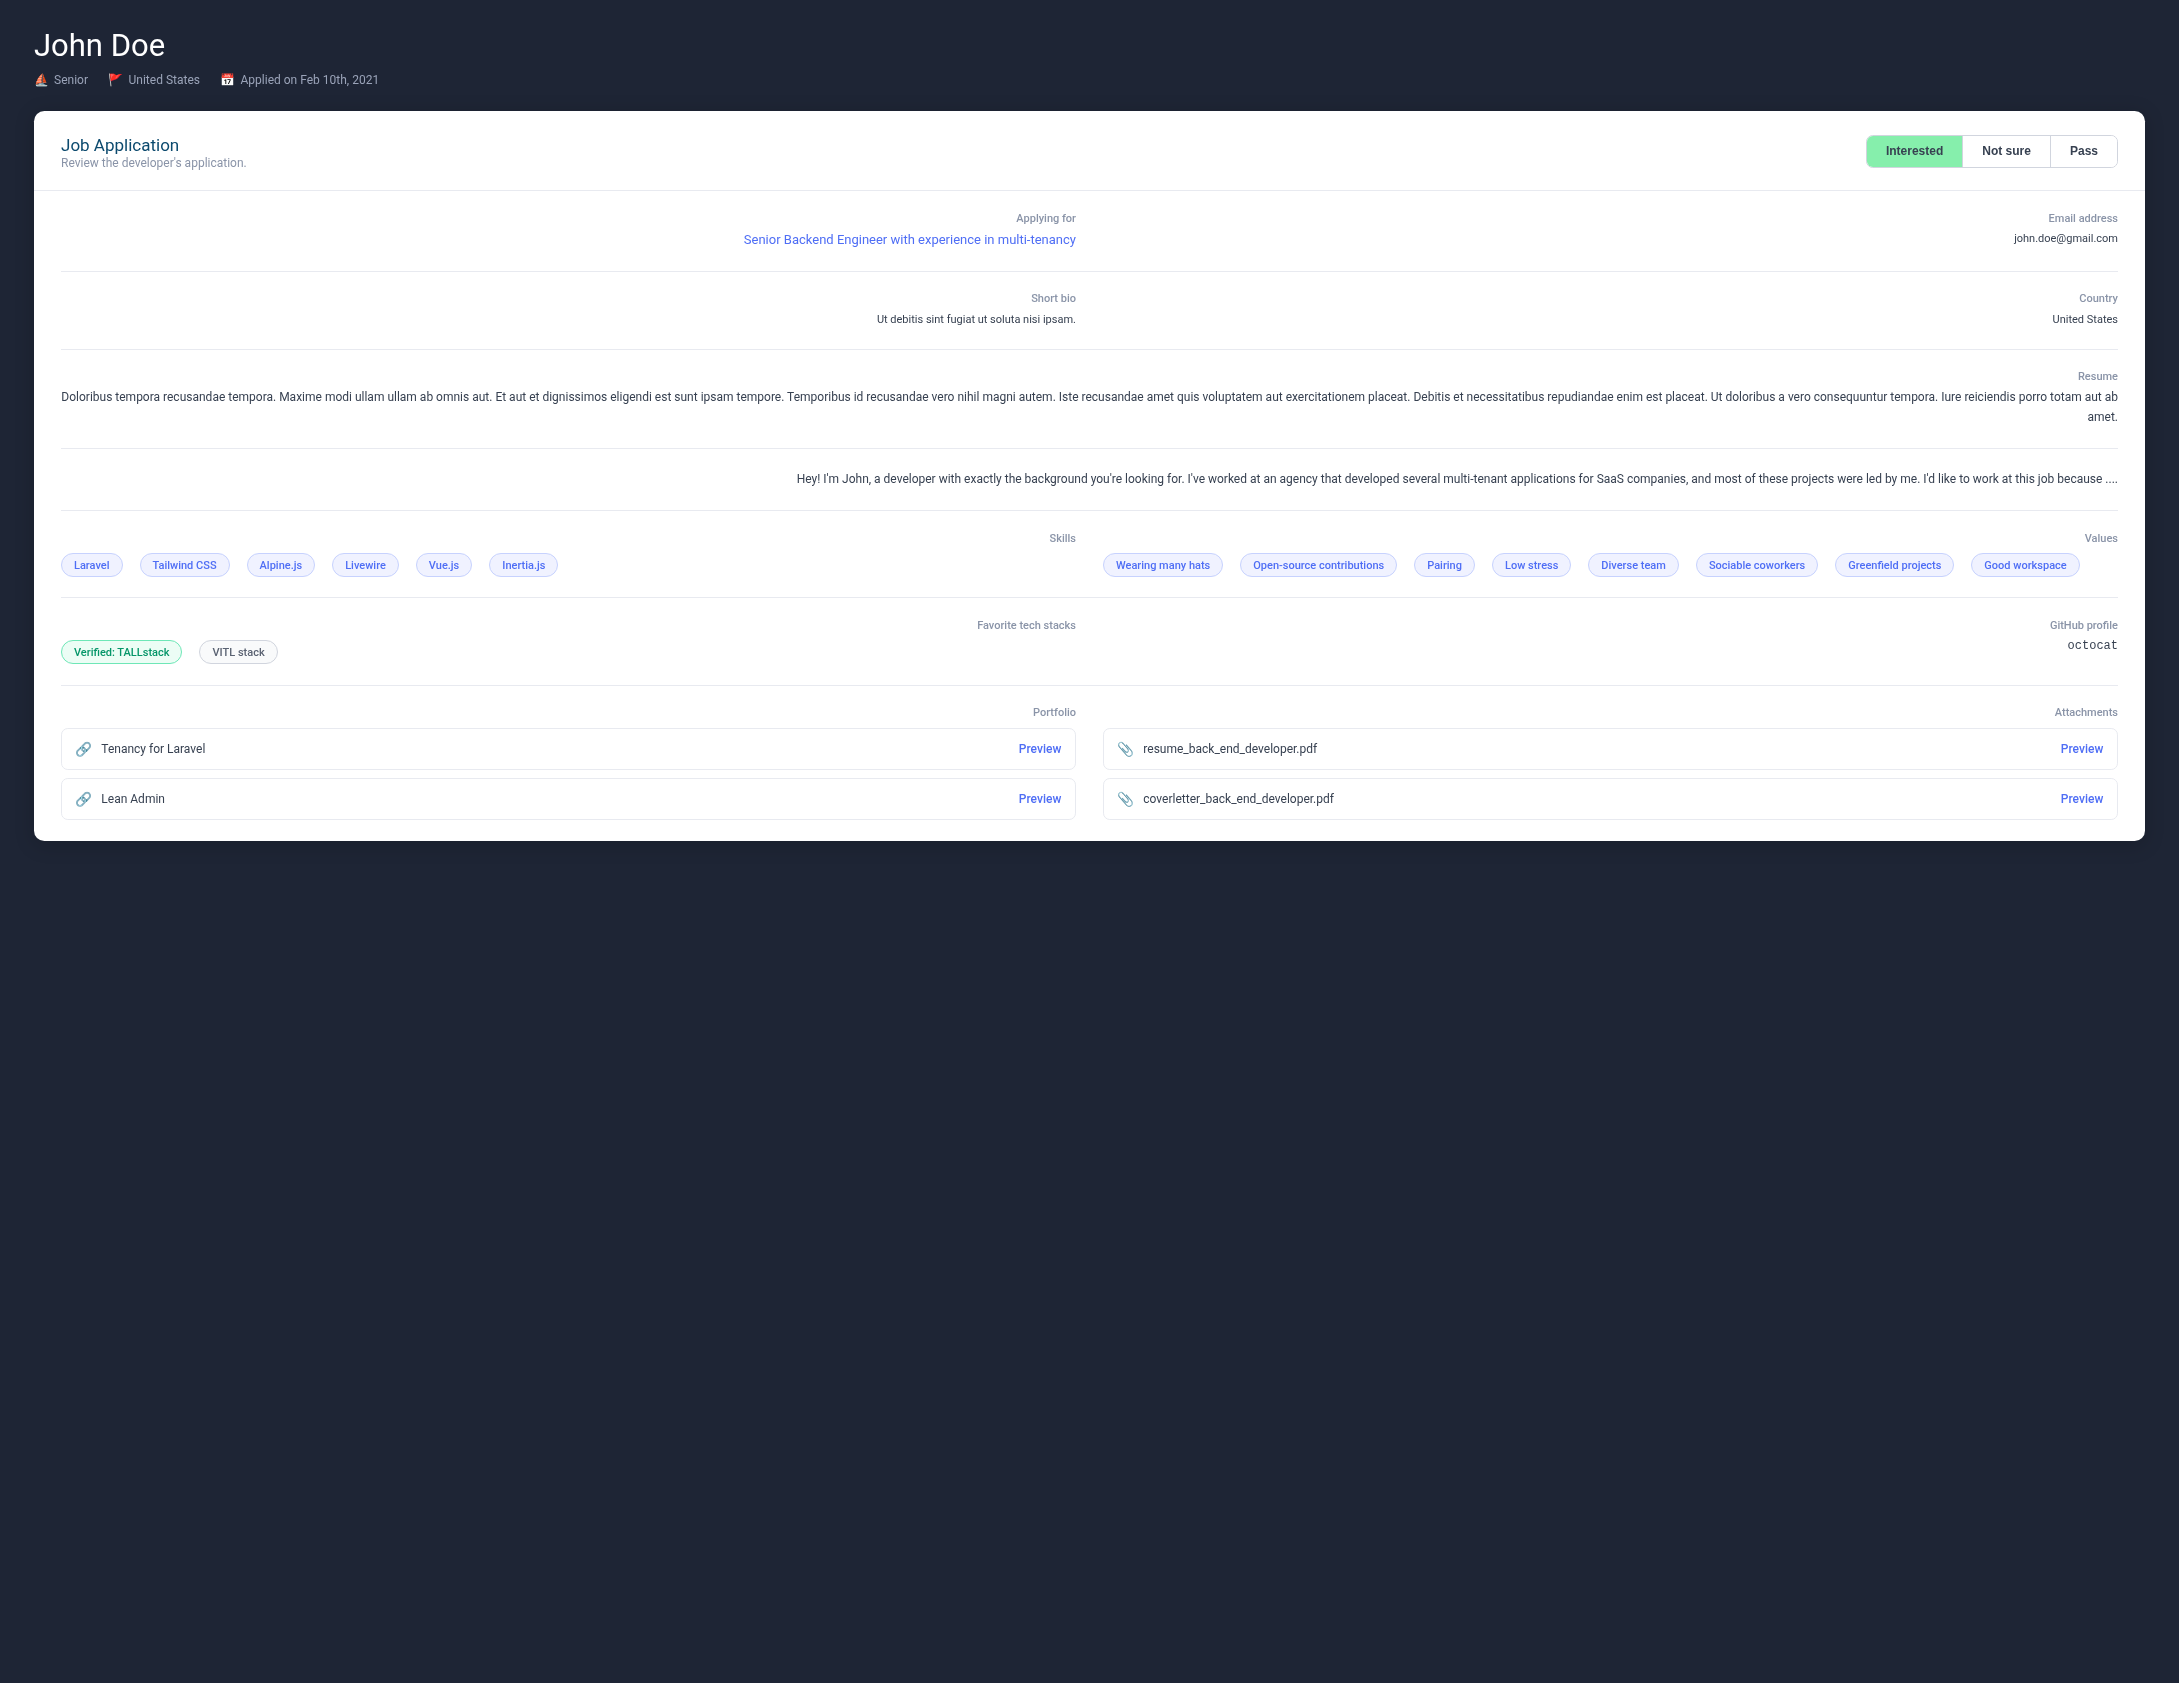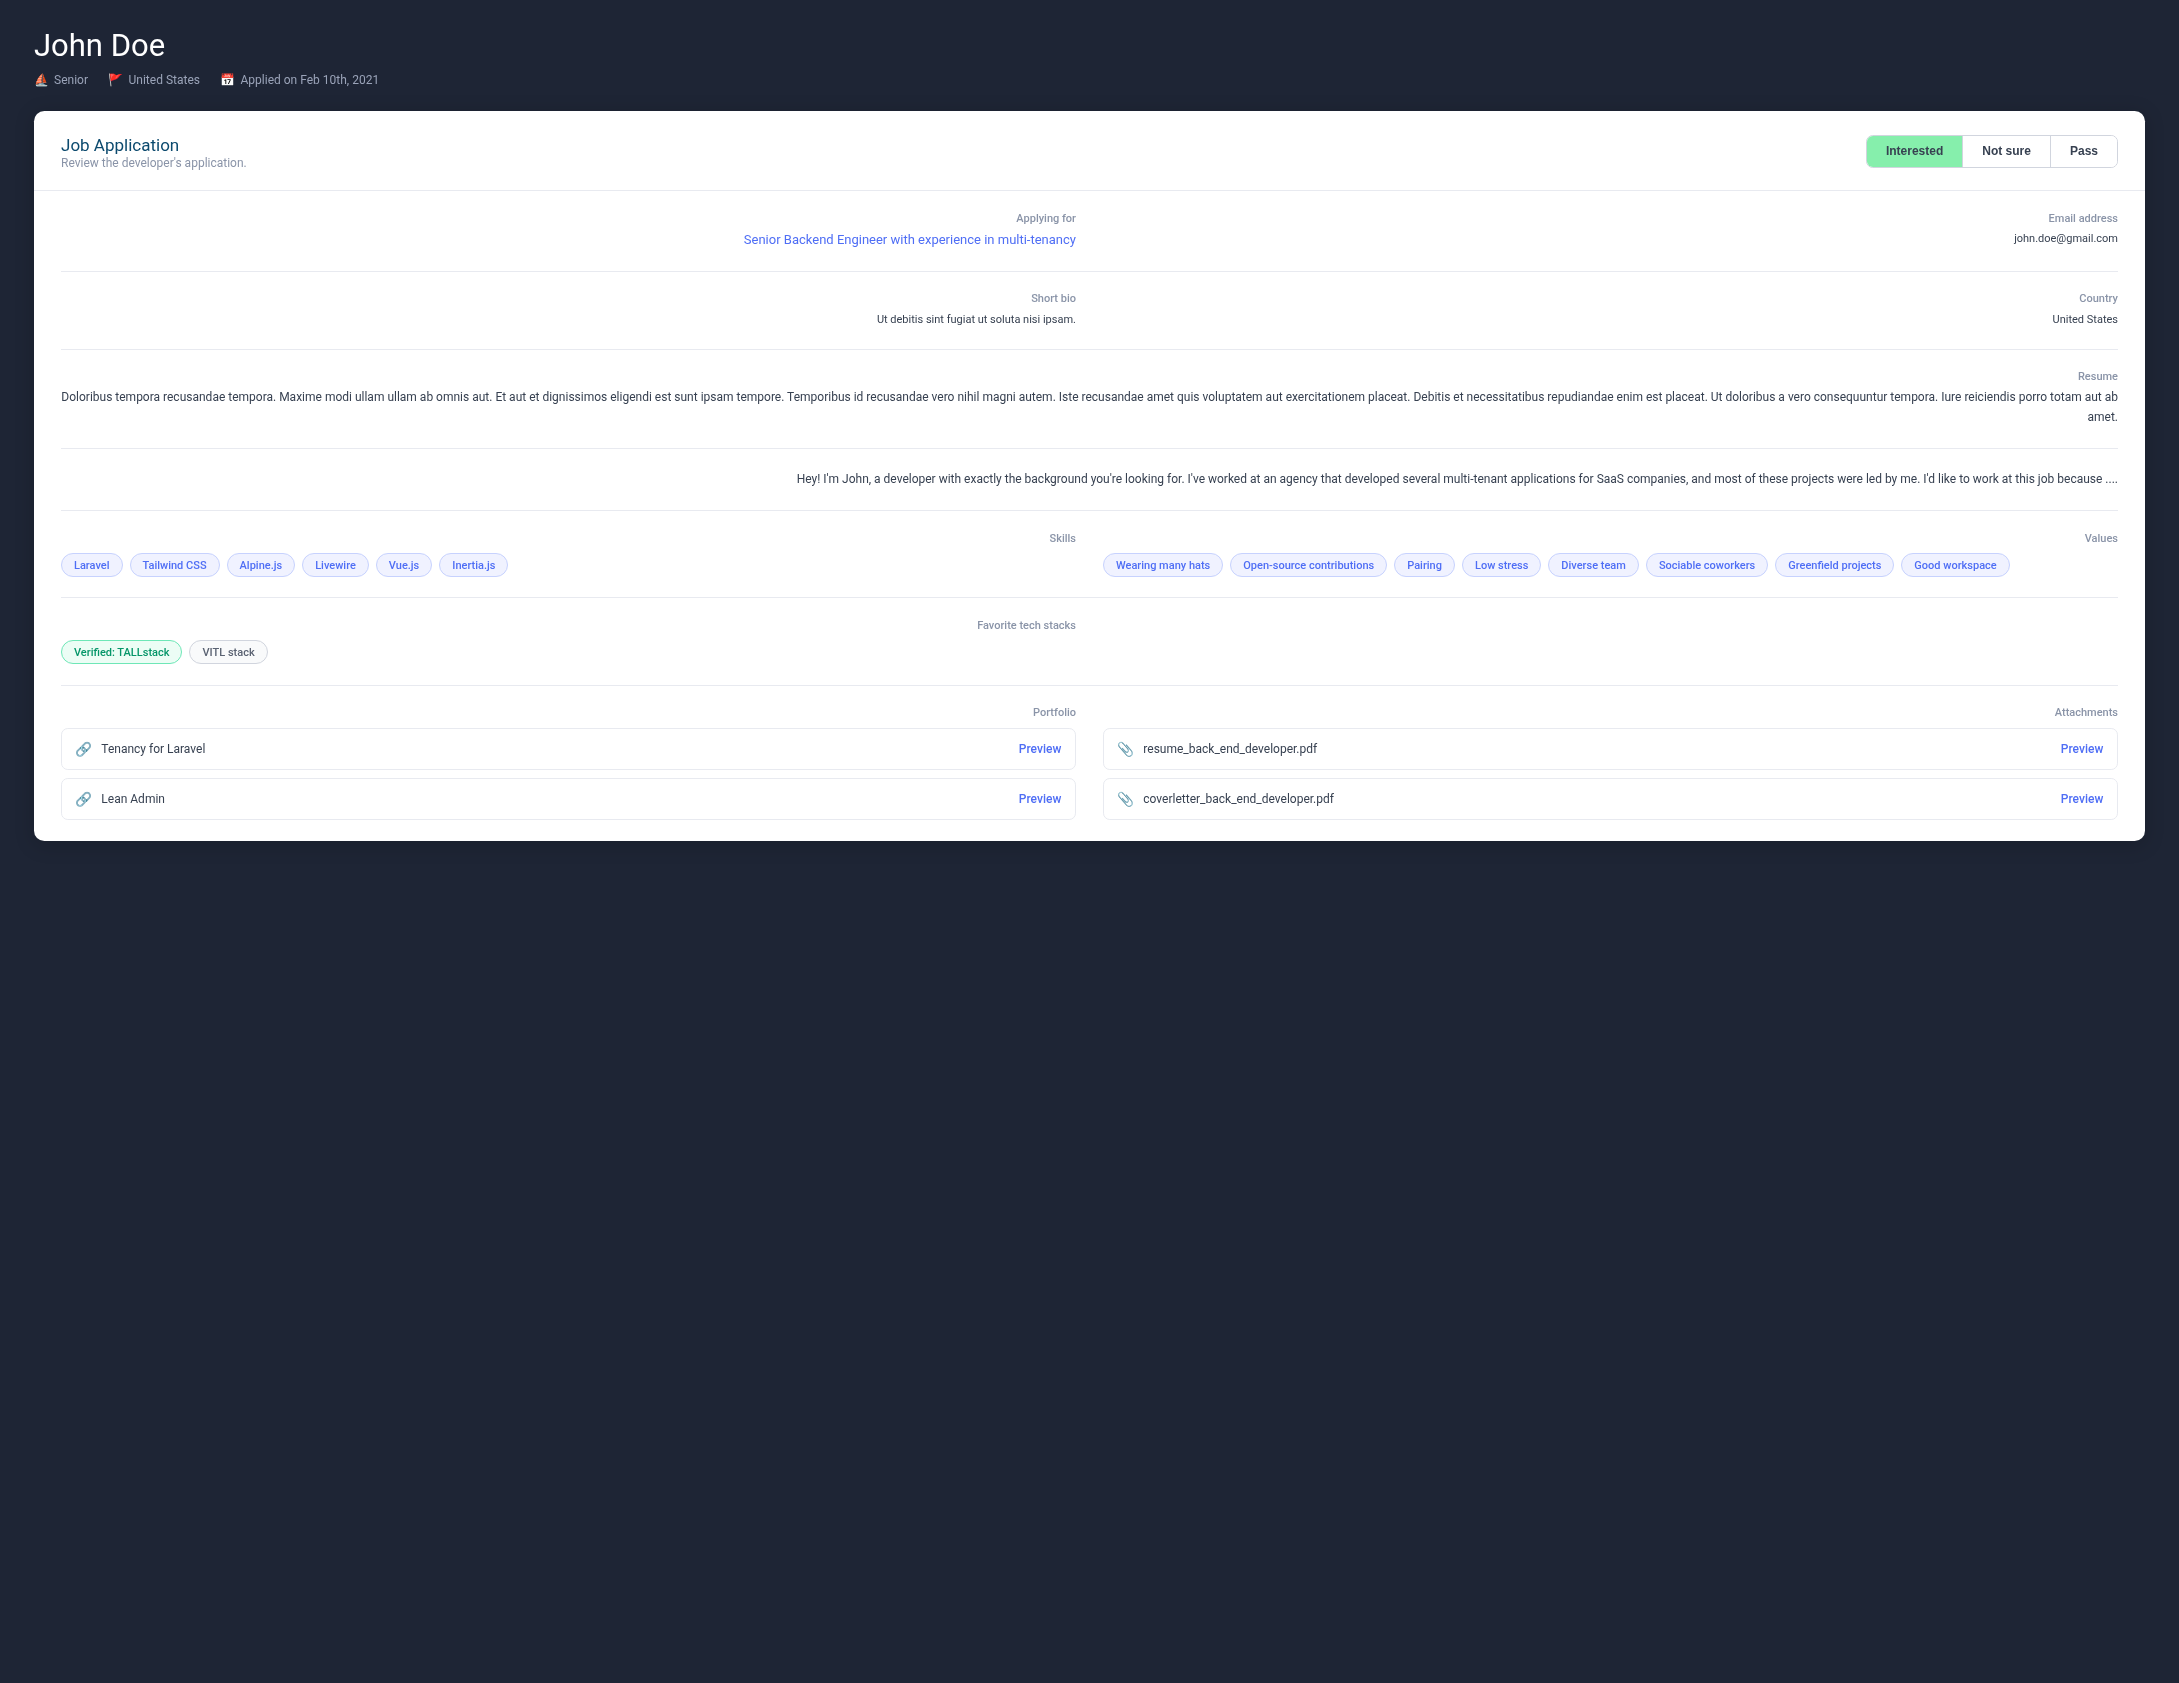--- a/index.html
+++ b/index.html
@@ -120,21 +120,21 @@
       font-size: 12px;
     }
     .resume-text {
       font-size: 12px;
       color: #374151;
       line-height: 1.65;
     }
     .tags-row {
       display: flex;
       flex-wrap: wrap;
-      gap: 7px;
+      gap: 17px;
       margin-top: 8.6px;
     }
     .tag {
       padding: 4.3px 12px;
       border-radius: 17px;
       font-size: 11px;
       font-weight: 500;
       border: 1.3px solid #c7d2fe;
       color: #4f6ef5;
       background: #f0f2ff;
@@ -279,20 +279,24 @@
     </div>
 
     <div class="section two-col">
       <div>
         <div class="field-label">Favorite tech stacks</div>
         <div class="tags-row" id="stacks-tags">
             <span class="tag green">Verified: TALLstack</span>
             <span class="tag gray">VITL stack</span>
           </div>
       </div>
+      <div>
+        <div class="field-label">GitHub profile</div>
+        <div class="field-value mono">octocat</div>
+      </div>
     </div>
 
     <div class="section two-col">
       <div>
         <div class="field-label">Portfolio</div>
         <div id="portfolio-list" style="margin-top:8.6px;">
             <div class="portfolio-row">
       <div class="row-left">
         <span class="icon-link">🔗</span>
         <span>Tenancy for Laravel</span>

